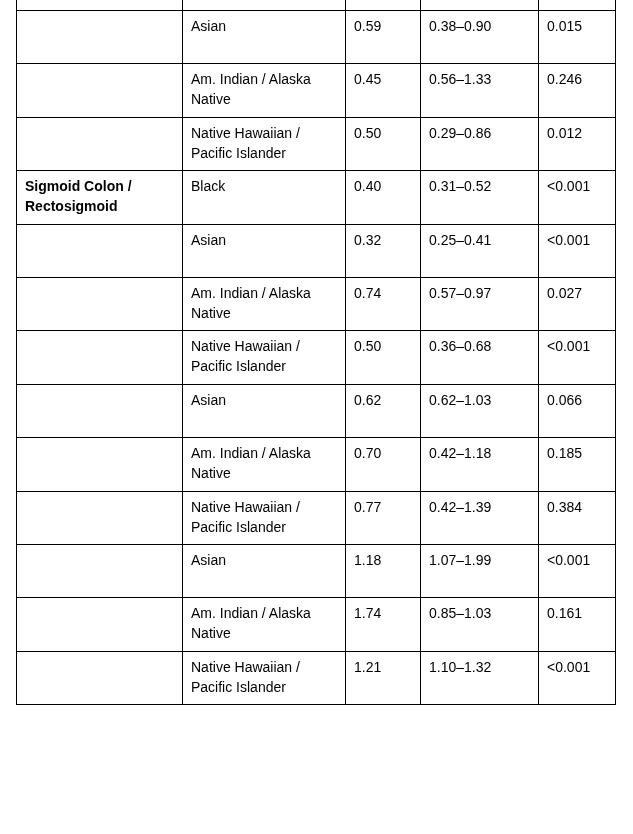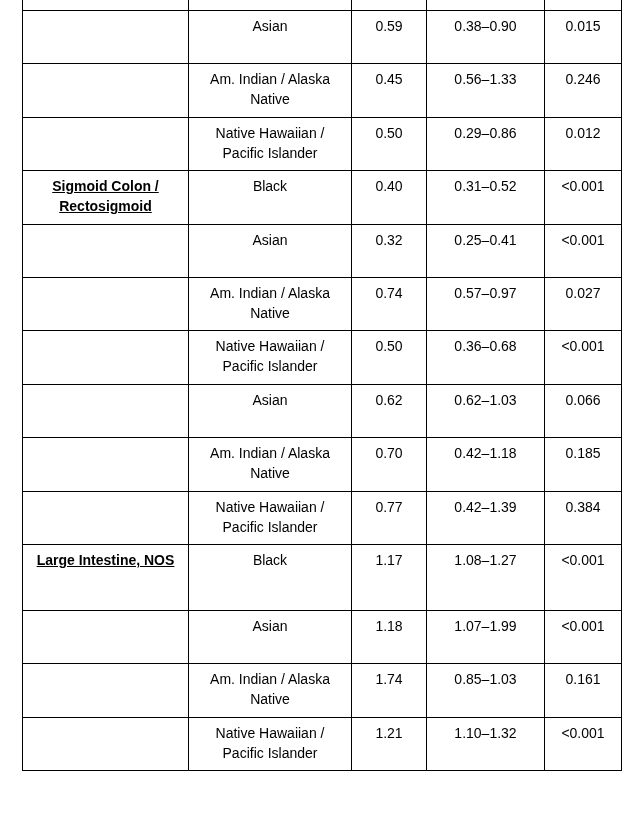--- a/index.html
+++ b/index.html
@@ -10,26 +10,25 @@
   body {
     width: 633px;
     height: 834px;
     position: relative;
     font-family: "Liberation Sans", sans-serif;
     color: #000000;
     overflow: hidden;
   }
   .table-clip {
     position: absolute;
-    left: 22px;
+    left: 16px;
     top: 0;
     width: 601px;
     height: 827px;
     overflow: hidden;
-    text-align: center;
   }
   table.results {
     border-collapse: collapse;
     table-layout: fixed;
     width: 599px;
     margin-top: -2px; 
   }
   table.results td {
     border: 1px solid #000000;
     vertical-align: top;
@@ -46,21 +45,20 @@
     padding: 0;
   }
   tr.data-row {
     height: 53.4px;
   }
   tr.data-row.tall {
     height: 66px;
   }
   td.site-cell {
     font-weight: bold;
-    text-decoration: underline;
   }
   td.p-cell.emphasized {
     font-weight: normal;
   }
   col.c-site { width: 166px; }
   col.c-race { width: 163px; }
   col.c-value { width: 75px; }
   col.c-ci { width: 118px; }
   col.c-p { width: 77px; }
 </style>
@@ -147,27 +145,20 @@
           <td class="ci-cell">0.42–1.18</td>
           <td class="p-cell">0.185</td>
         </tr>
         <tr class="data-row">
           <td class="site-cell"></td>
           <td class="race-cell">Native Hawaiian / Pacific Islander</td>
           <td class="value-cell">0.77</td>
           <td class="ci-cell">0.42–1.39</td>
           <td class="p-cell">0.384</td>
         </tr>
-        <tr class="data-row tall">
-          <td class="site-cell">Large Intestine, NOS</td>
-          <td class="race-cell">Black</td>
-          <td class="value-cell">1.17</td>
-          <td class="ci-cell">1.08–1.27</td>
-          <td class="p-cell">&lt;0.001</td>
-        </tr>
         <tr class="data-row">
           <td class="site-cell"></td>
           <td class="race-cell">Asian</td>
           <td class="value-cell">1.18</td>
           <td class="ci-cell">1.07–1.99</td>
           <td class="p-cell">&lt;0.001</td>
         </tr>
         <tr class="data-row">
           <td class="site-cell"></td>
           <td class="race-cell">Am. Indian / Alaska Native</td>

